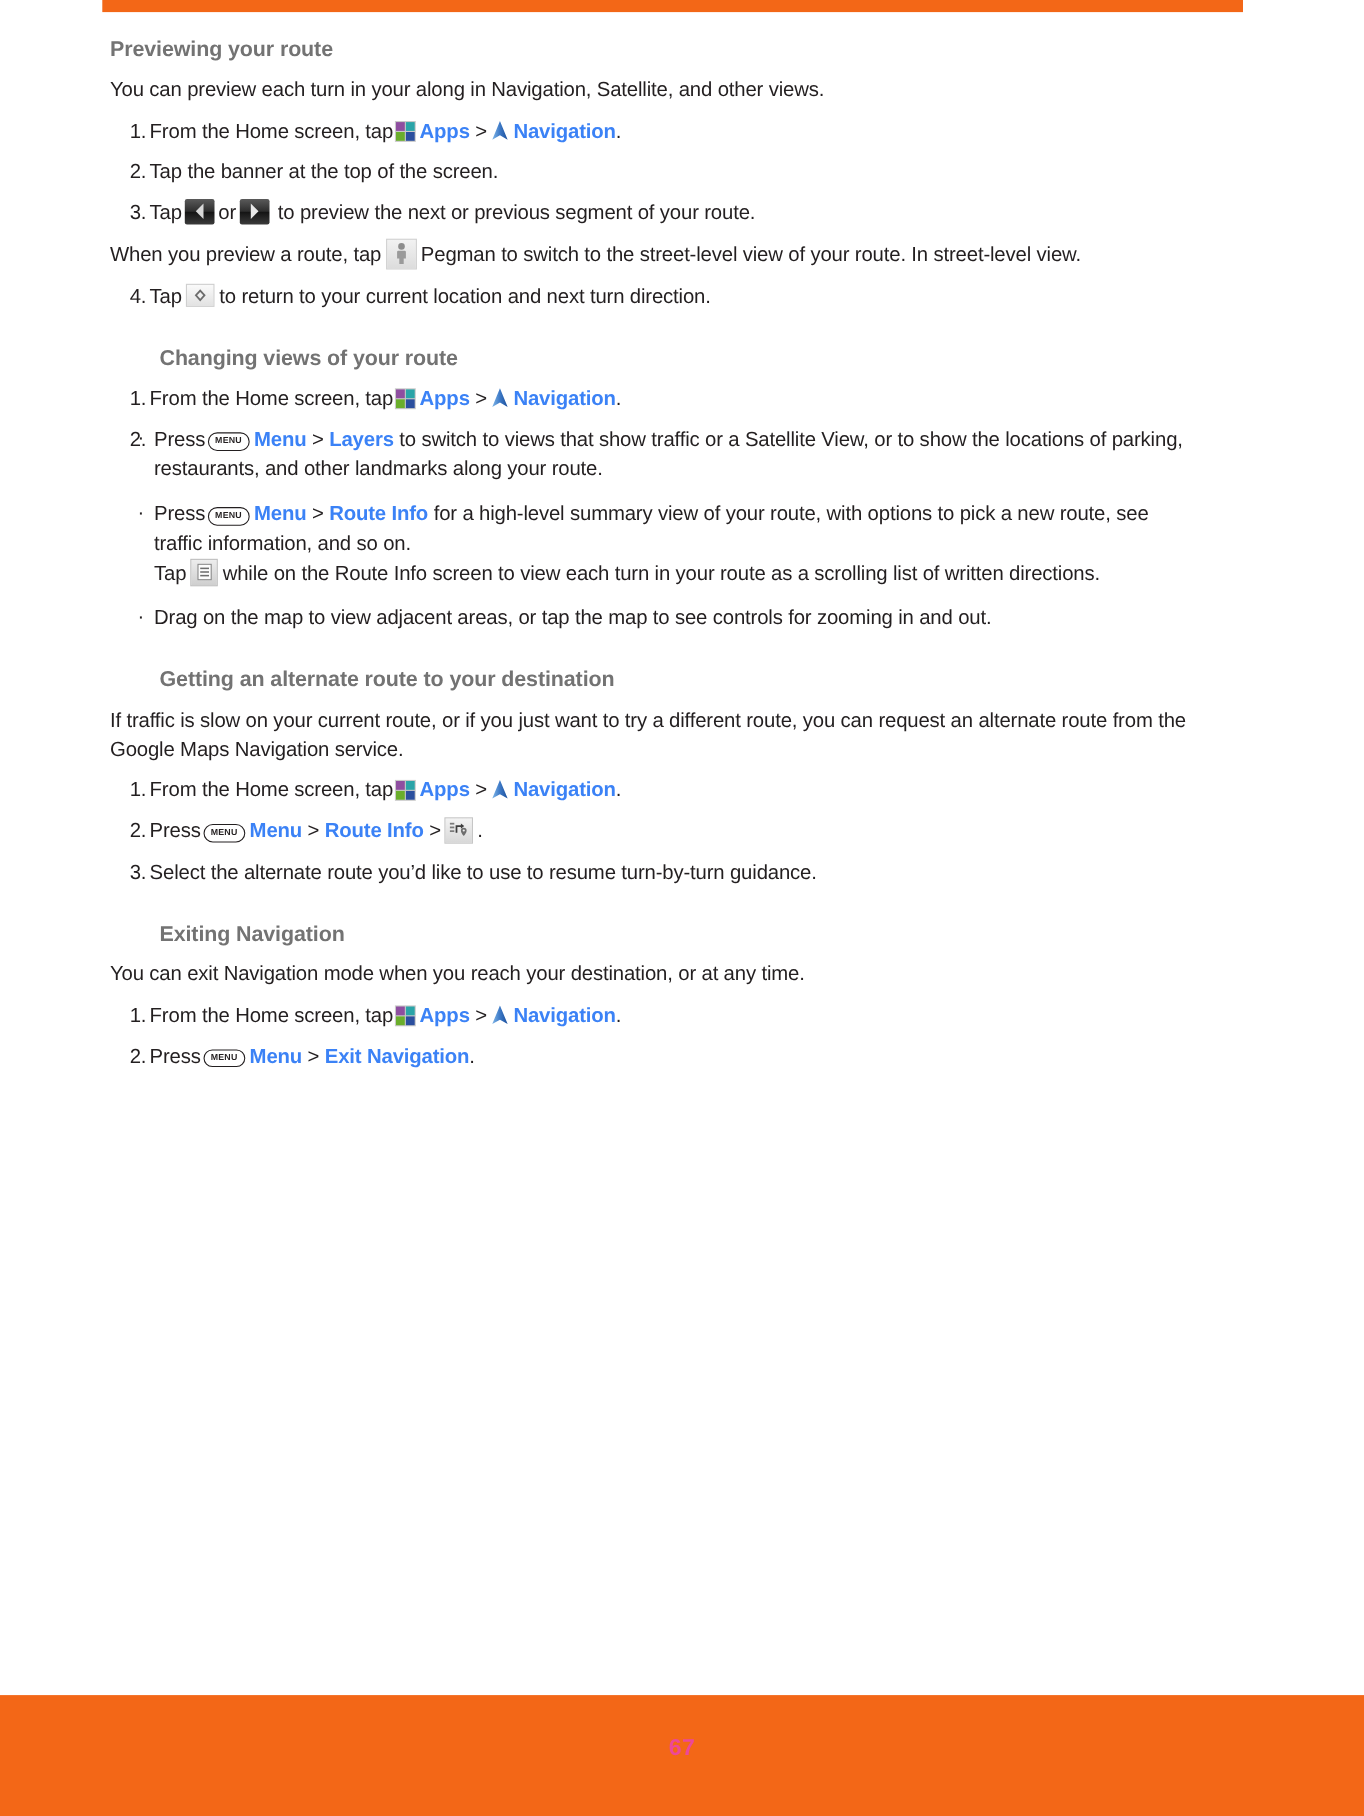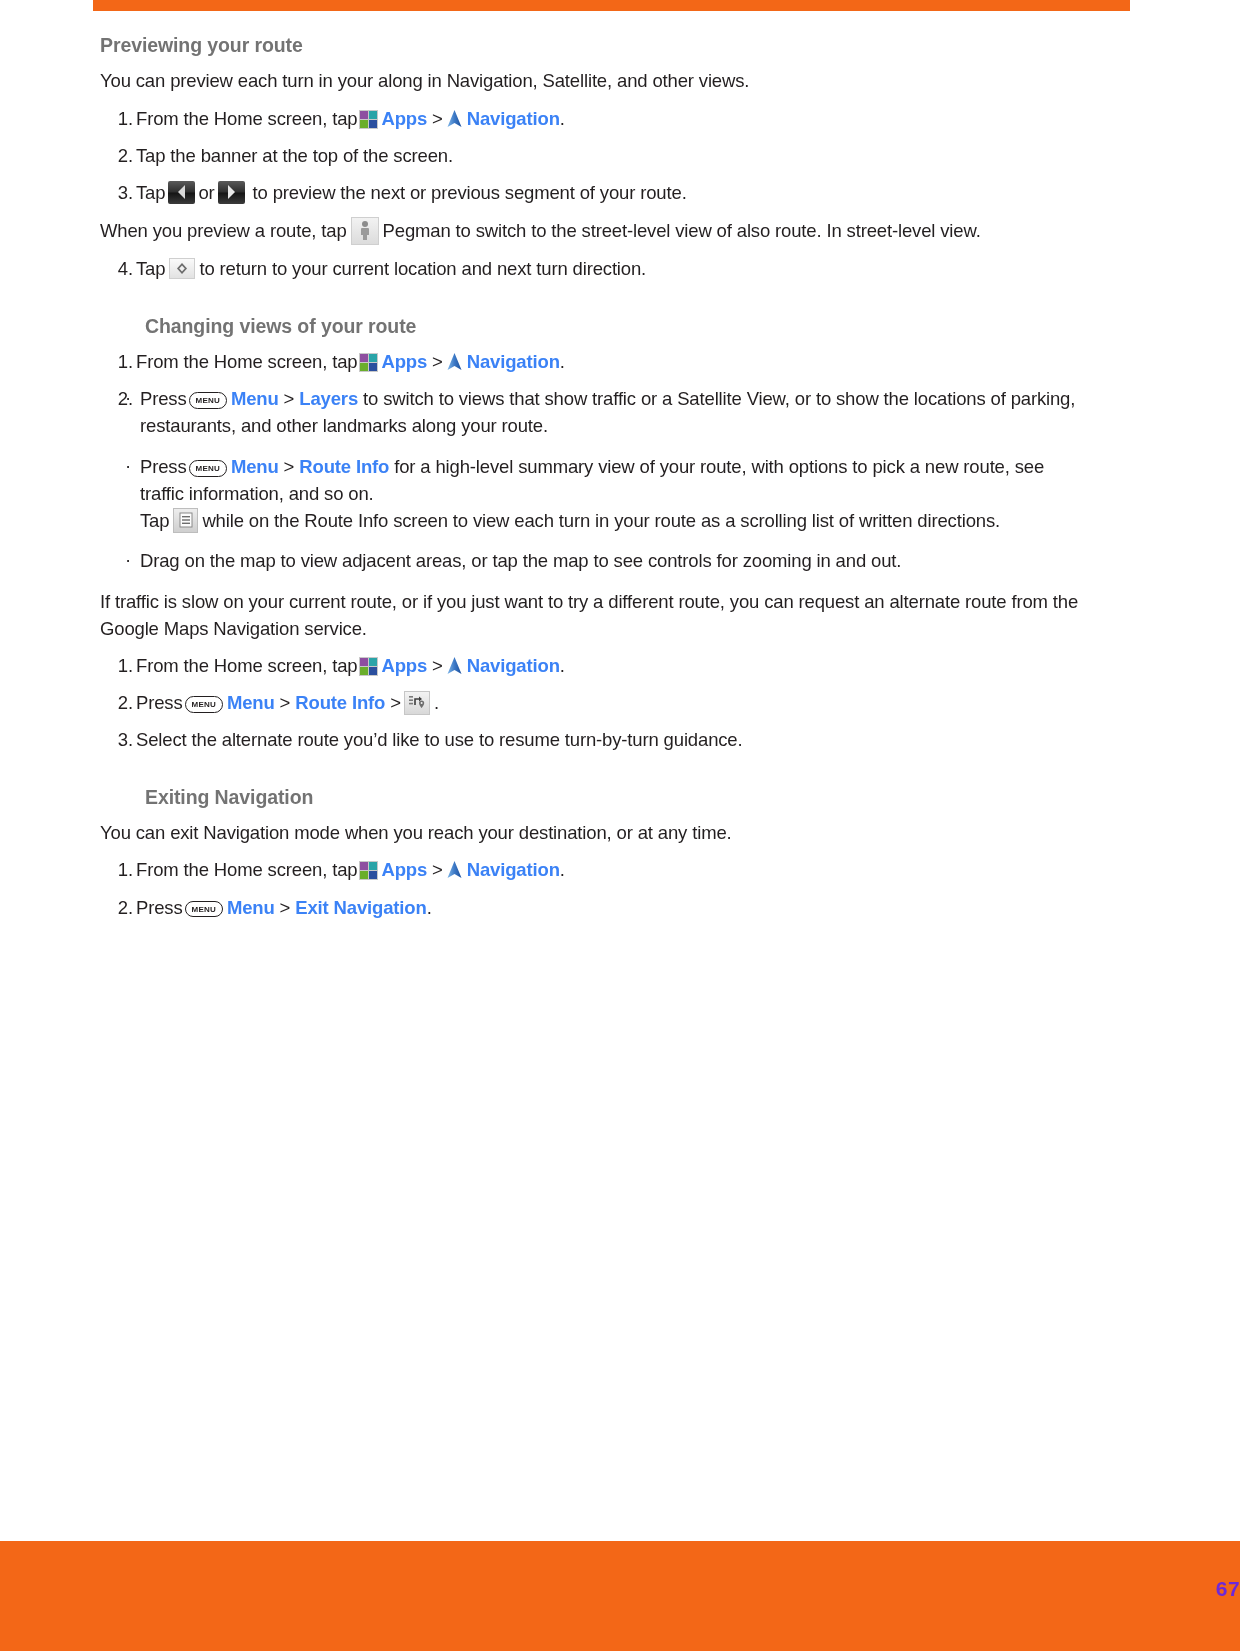--- a/index.html
+++ b/index.html
@@ -31,22 +31,22 @@
     bottom: 0;
     width: 1240px;
     height: 110px;
     background: #f36717;
   }
   .page-number {
     position: absolute;
     left: 0;
     bottom: 50px;
     width: 1240px;
-    text-align: right;
-    color: #6d28d9;
+    text-align: center;
+    color: #ec4899;
     font-size: 21px;
     font-weight: bold;
     letter-spacing: 0.4px;
   }
 
   
   .content {
     position: absolute;
     left: 100px;
     top: 34px;
@@ -271,21 +271,21 @@
           </svg></span><span>or</span><span class="icon icon-arrowbtn"><svg width="12" height="16" viewBox="0 0 12 16">
             <path d="M3 1 L10 8 L3 15 Z" fill="#e8e8e8"></path>
           </svg></span>
       <span>to preview the next or previous segment of your route.</span>
     </li>
   </ol>
 
   <p class="body-text"><span>When you preview a route, tap</span><span class="icon icon-pegman"><svg width="16" height="22" viewBox="0 0 16 22">
           <circle cx="8" cy="4" r="3" fill="#8c8c8c"></circle>
           <path d="M5 8 h6 a1 1 0 0 1 1 1 v6 h-2 v5 h-4 v-5 h-2 v-6 a1 1 0 0 1 1 -1 z" fill="#9a9a9a"></path>
-        </svg></span><span>Pegman to switch to the street-level view of also route. In street-level view.</span></p>
+        </svg></span><span>Pegman to switch to the street-level view of your route. In street-level view.</span></p>
 
   <ol class="steps">
     <li>
       <span class="num">4.</span><span>Tap</span><span class="icon icon-recenter"><svg width="16" height="15" viewBox="0 0 16 15">
             <path d="M8 2 L13 7.5 L8 13 L3 7.5 Z" fill="#6b6b6b"></path>
             <path d="M8 4.5 L10.8 7.5 L8 10.5 L5.2 7.5 Z" fill="#f0f0f0"></path>
           </svg></span><span>to return to your current location and next turn direction.</span>
     </li>
   </ol>
 
@@ -324,20 +324,21 @@
               <rect x="3" y="7.3" width="8" height="1.4" fill="#6d6d6d"></rect>
               <rect x="3" y="10.6" width="8" height="1.4" fill="#6d6d6d"></rect>
             </svg></span><span>while on the Route Info screen to view each turn in your route as a scrolling list of written directions.</span></span>
     </li>
 
     <li>
       <span class="dot">·</span><span>Drag on the map to view adjacent areas, or tap the map to see controls for zooming in and out.</span>
     </li>
   </ul>
 
+  <h2 class="section-heading spaced">Getting an alternate route to your destination</h2>
 
   <p class="body-text">If traffic is slow on your current route, or if you just want to try a different route, you can request an alternate route from the Google Maps Navigation service.</p>
 
   <ol class="steps">
     <li>
       <span class="num">1.</span><span>From the Home screen, tap</span><span class="icon icon-apps"><i class="q1"></i><i class="q2"></i><i class="q3"></i><i class="q4"></i></span><span class="orange">Apps</span>
       <span class="gt">&gt;</span><span class="icon icon-nav"><svg width="17" height="20" viewBox="0 0 17 20">
             <path d="M8.5 1 L15.5 18 L8.5 14 L1.5 18 Z" fill="url(#navg1)"></path>
           </svg></span><span class="orange">Navigation</span><span>.</span>
     </li>

